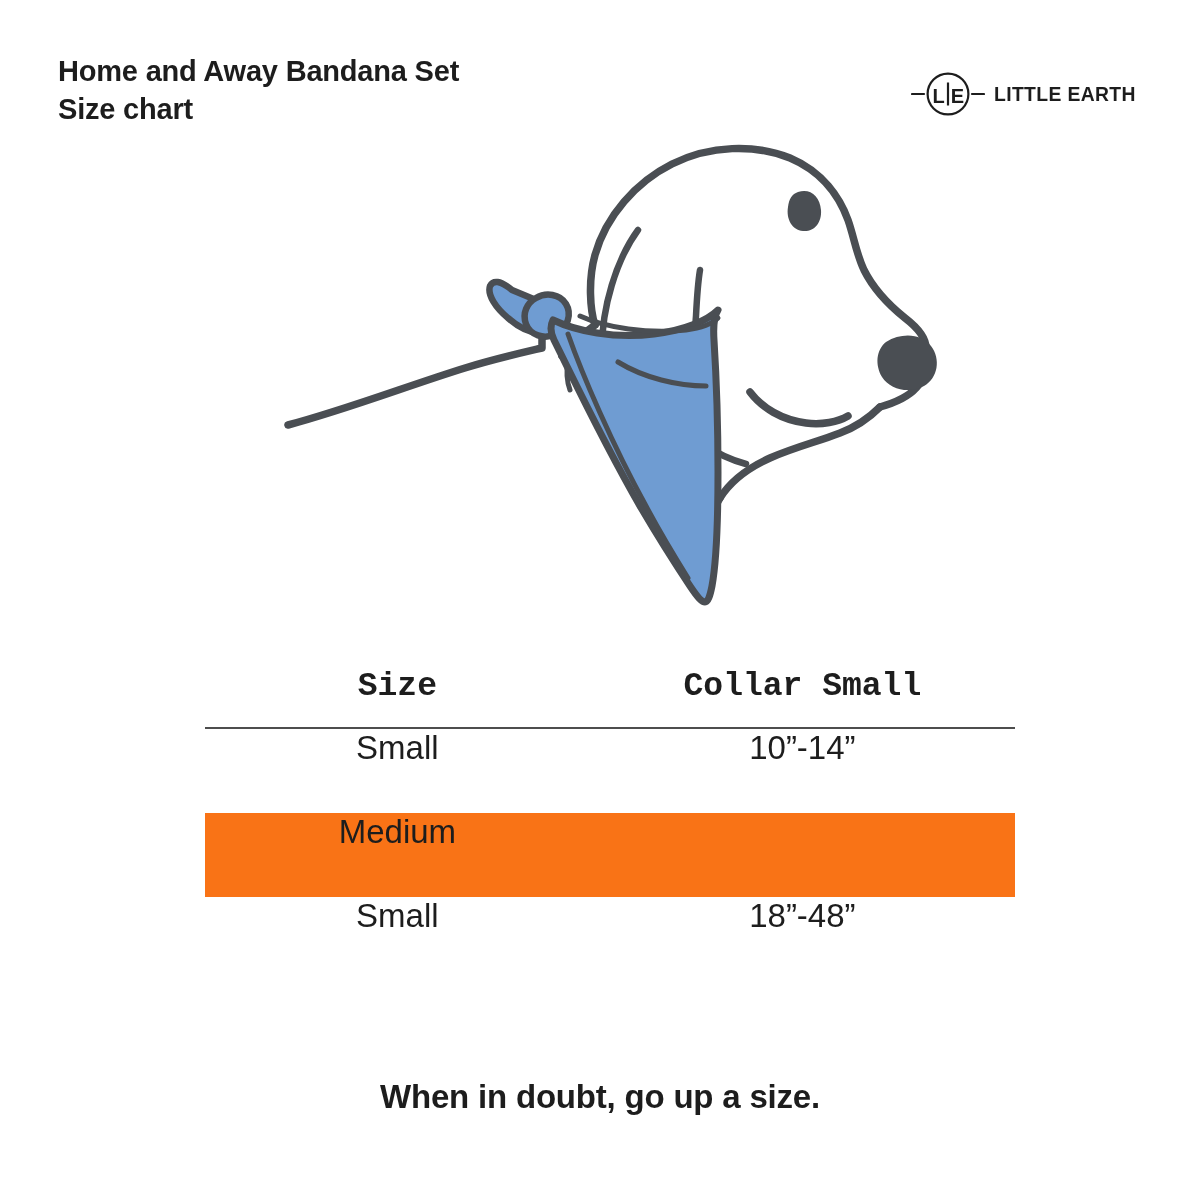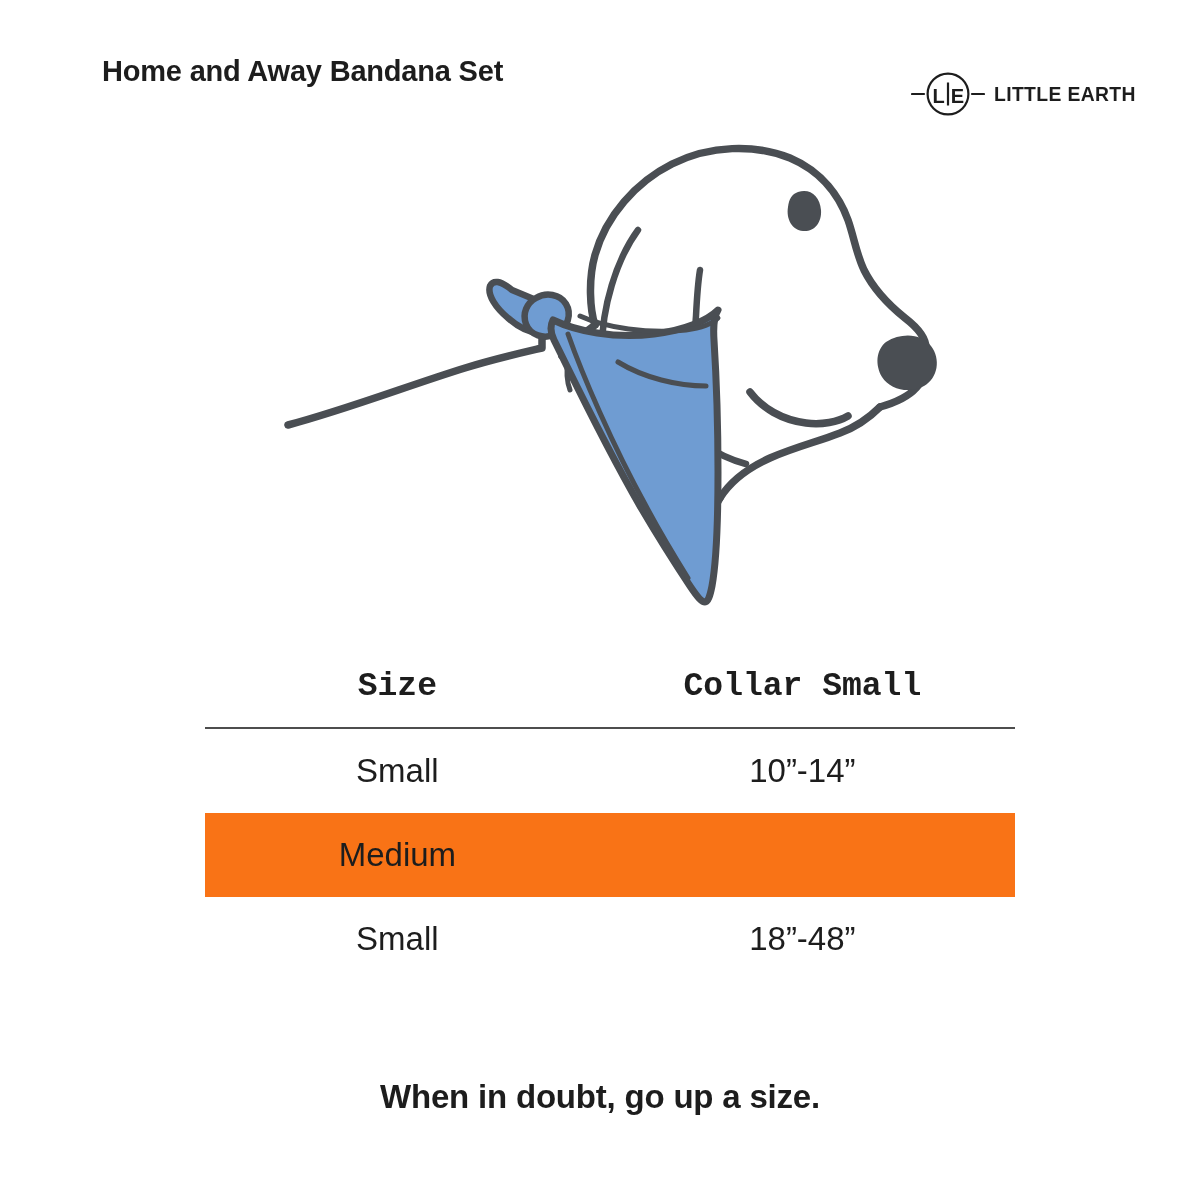--- a/index.html
+++ b/index.html
@@ -25,21 +25,20 @@
   }
   .title-block {
     position: absolute;
     left: 58px;
     top: 52px;
     font-size: 29px;
     font-weight: bold;
     line-height: 1.32;
     letter-spacing: -0.2px;
     color: #1d1d1d;
-    margin-left: 44px;
   }
   .title-line { display: block; white-space: nowrap; }
 
   
   .brand {
     position: absolute;
     right: 52px;
     top: 72px;
     display: flex;
     align-items: center;
@@ -98,21 +97,21 @@
     font-size: 33px;
   }
   .head-rule {
     height: 0;
     border-top: 2px solid #4d4d4d;
     width: 100%;
     margin-top: 14px;
   }
   .body-row {
     height: 84px;
-    align-items: center;
+    align-items: flex-start;
   }
   .body-row.shaded { background: #f97316; }
 
   
   .footer-note {
     position: absolute;
     left: 0;
     top: 1078px;
     width: 1200px;
     text-align: center;
@@ -122,20 +121,21 @@
     color: #1d1d1d;
   }
 </style>
 </head>
 <body>
 
 <div class="header">
 
   <div class="title-block">
     <span class="title-line">Home and Away Bandana Set</span>
+    <span class="title-line">Size chart</span>
   </div>
 
   <div class="brand">
     <div class="brand-mark">
       <svg width="74" height="44" viewBox="0 0 74 44" xmlns="http://www.w3.org/2000/svg">
         <line x1="1" y1="22" x2="13" y2="22" stroke="#1d1d1d" stroke-width="2.2" stroke-linecap="round"></line>
         <line x1="61" y1="22" x2="73" y2="22" stroke="#1d1d1d" stroke-width="2.2" stroke-linecap="round"></line>
         <circle cx="37" cy="22" r="20.4" fill="none" stroke="#1d1d1d" stroke-width="2.2"></circle>
         <line x1="37" y1="10.5" x2="37" y2="33.5" stroke="#1d1d1d" stroke-width="2.2"></line>
         <text x="27.5" y="30.5" text-anchor="middle" font-family="'Liberation Sans', sans-serif" font-size="20" font-weight="bold" fill="#1d1d1d">L</text>

